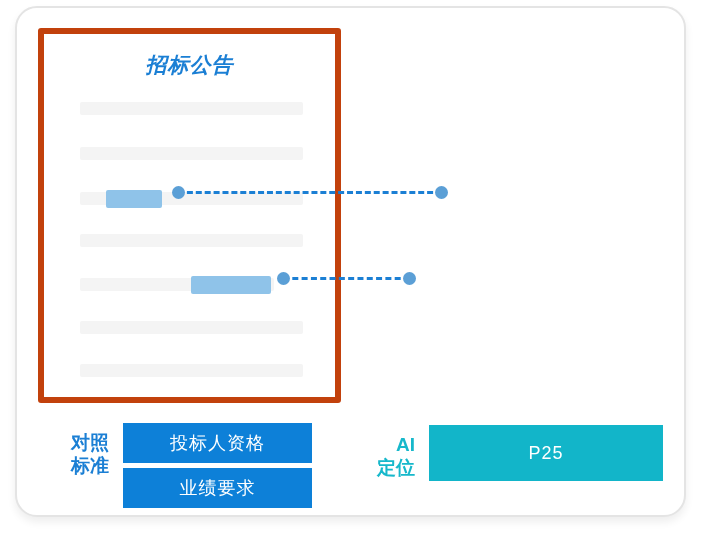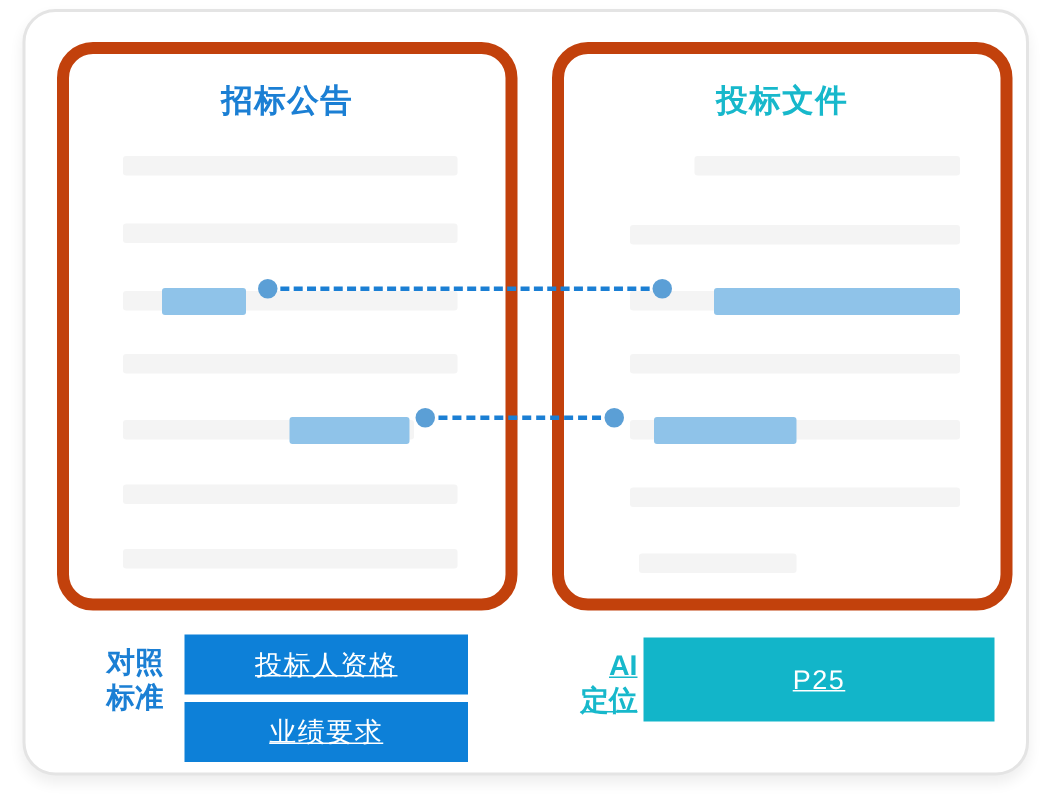--- a/index.html
+++ b/index.html
@@ -17,21 +17,21 @@
   #stage{position:relative;width:709px;height:533px;background:#fff;overflow:hidden;}
 
   .outer-frame{
     position:absolute;left:15px;top:6px;width:667px;height:507px;
     background:#fff;border:2px solid var(--border);border-radius:22px;
     box-shadow:0 5px 9px rgba(0,0,0,0.07);
   }
 
   .doc-card{
     position:absolute;top:28px;width:291px;height:363px;background:#fff;
-    border:8px solid #c2410c;border-radius:24px;
+    border:6px solid #c2410c;border-radius:3px;font-style:italic;
   }
   #left-card{left:38px;}
   #right-card{left:368px;}
 
   .doc-title{
     position:absolute;top:17px;left:0;right:0;text-align:center;
     font-size:21px;font-weight:700;letter-spacing:1px;
   }
   #left-card .doc-title{color:var(--blue);}
   #right-card .doc-title{color:var(--teal);}
@@ -40,27 +40,26 @@
   .hl{position:absolute;height:18px;background:var(--highlight);border-radius:2px;}
 
   .dash{position:absolute;height:0;border-top:3px dashed var(--blue);}
   .dot{position:absolute;width:13px;height:13px;border-radius:50%;background:var(--dot);}
 
   .footer-label{
     position:absolute;width:56px;text-align:right;
     font-size:19px;font-weight:700;line-height:23px;
   }
   #compare-label{left:53px;top:431px;color:var(--blue);}
-  #ai-label{left:369px;top:433px;color:var(--teal);text-decoration:underline;}
+  #ai-label{left:359px;top:433px;color:var(--teal);}
 
   .chip{
     position:absolute;display:flex;align-items:center;justify-content:center;
     color:#fff;font-size:18px;letter-spacing:1px;border:none;cursor:pointer;
     font-family:"Liberation Sans","DejaVu Sans",sans-serif;
-    text-decoration:underline;
   }
   .chip.blue{background:var(--blue-btn);width:189px;left:123px;height:40px;}
   .chip.teal{background:var(--teal-btn);width:234px;left:429px;height:56px;}
   #btn-qual{top:423px;}
   #btn-perf{top:468px;}
   #btn-p25{top:425px;}
   #btn-p129{top:469px;}
 </style>
 </head>
 <body>
@@ -77,34 +76,20 @@
     <div class="line" style="left:36px;top:158px;width:223px;"></div>
     <div class="hl" style="left:62px;top:156px;width:56px;"></div>
     <div class="line" style="left:36px;top:200px;width:223px;"></div>
 
     <div class="line" style="left:36px;top:244px;width:194px;"></div>
     <div class="hl" style="left:147px;top:242px;width:80px;"></div>
     <div class="line" style="left:36px;top:287px;width:223px;"></div>
     <div class="line" style="left:36px;top:330px;width:223px;"></div>
   </div>
 
-  <div class="doc-card" id="right-card">
-    <div class="doc-title">投标文件</div>
-    <div class="line" style="left:87px;top:68px;width:177px;"></div>
-    <div class="line" style="left:44px;top:114px;width:220px;"></div>
-
-    <div class="line" style="left:44px;top:158px;width:220px;"></div>
-    <div class="hl" style="left:100px;top:156px;width:164px;"></div>
-    <div class="line" style="left:44px;top:200px;width:220px;"></div>
-
-    <div class="line" style="left:44px;top:244px;width:220px;"></div>
-    <div class="hl" style="left:60px;top:242px;width:95px;"></div>
-    <div class="line" style="left:44px;top:289px;width:220px;"></div>
-    <div class="line" style="left:50px;top:333px;width:105px;"></div>
-  </div>
 
   <div class="dash" style="left:178px;top:191px;width:264px;"></div>
   <div class="dot" style="left:172px;top:186px;"></div>
   <div class="dot" style="left:435px;top:186px;"></div>
 
   <div class="dash" style="left:283px;top:277px;width:127px;"></div>
   <div class="dot" style="left:277px;top:272px;"></div>
   <div class="dot" style="left:403px;top:272px;"></div>
 
   <div class="footer-label" id="compare-label">

